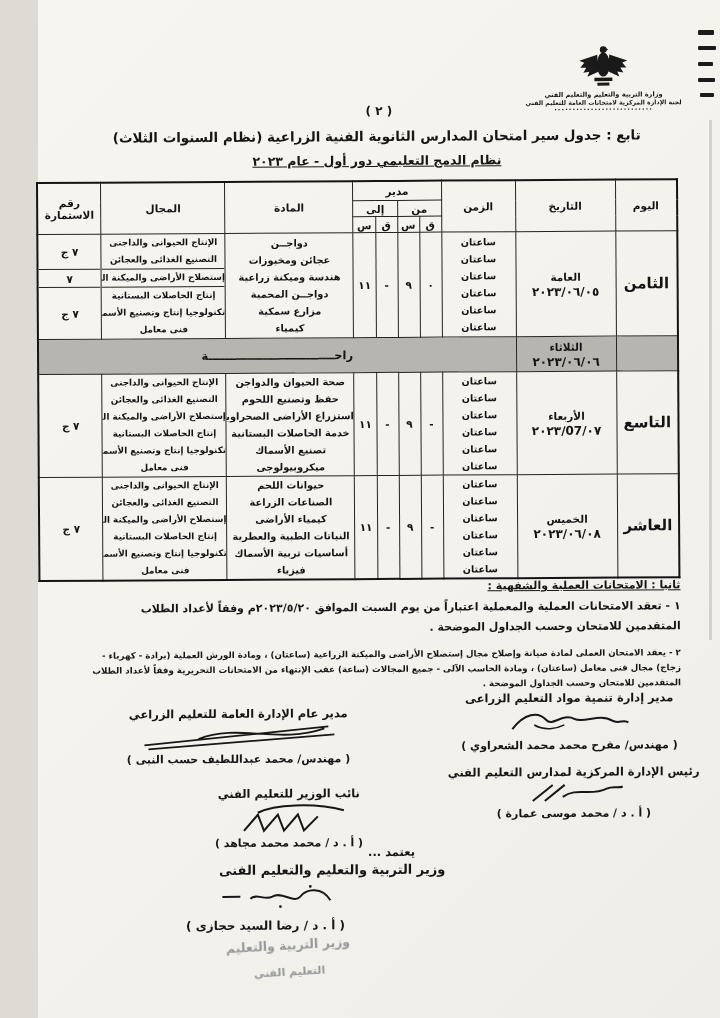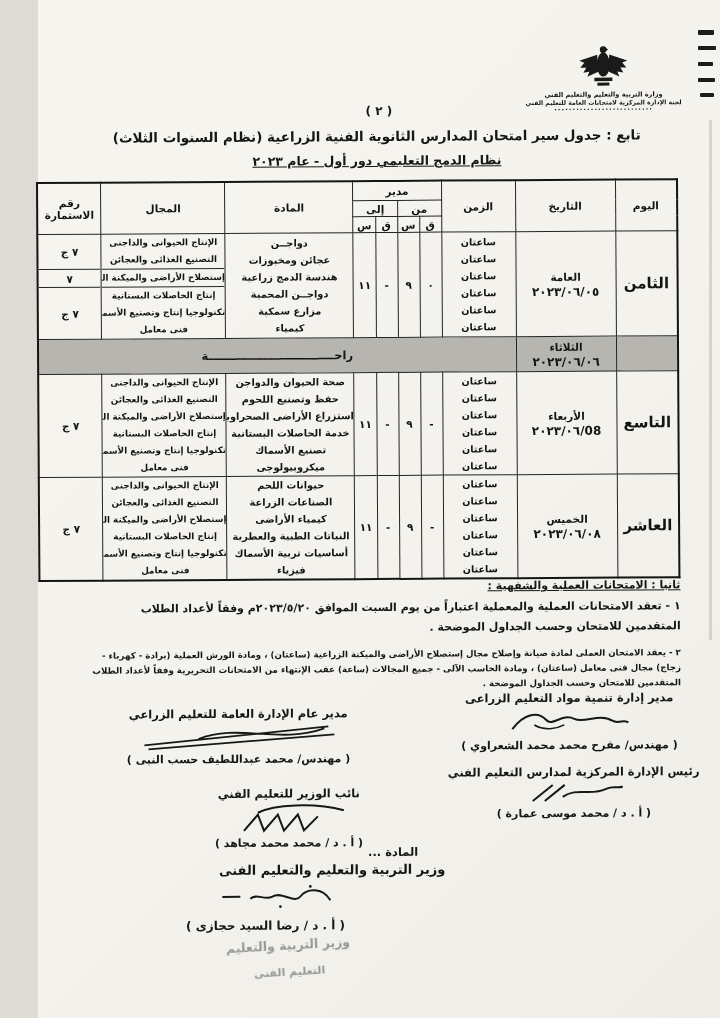--- a/index.html
+++ b/index.html
@@ -172,21 +172,21 @@
             <div class="ln">ساعتان</div>
             <div class="ln">ساعتان</div>
           </td>
           <td class="tv">٠</td>
           <td class="tv">٩</td>
           <td class="tv">-</td>
           <td class="tv">١١</td>
           <td class="subj">
             <div class="ln">دواجــن</div>
             <div class="ln">عجائن ومخبوزات</div>
-            <div class="ln">هندسة الدمج زراعية</div>
+            <div class="ln">هندسة وميكنة زراعية</div>
             <div class="ln">دواجــن المحمية</div>
             <div class="ln">مزارع سمكية</div>
             <div class="ln">كيمياء</div>
           </td>
           <td class="grp-td fld">
             <div class="grp g2">
               <div class="ln">الإنتاج الحيوانى والداجنى</div>
               <div class="ln">التصنيع الغذائى والعجائن</div>
             </div>
             <div class="grp g1">
@@ -211,21 +211,21 @@
             <div class="wd">الثلاثاء</div>
             <div class="dt">٢٠٢٣/٠٦/٠٦</div>
           </td>
           <td colspan="8" class="rest-label">راحــــــــــــــــــــــــــــــــة</td>
         </tr>
 
         <tr>
           <td class="day">التاسع</td>
           <td class="datec">
             <div class="wd">الأربعاء</div>
-            <div class="dt">٢٠٢٣/٠٦/08</div>
+            <div class="dt">٢٠٢٣/07/٠٧</div>
           </td>
           <td>
             <div class="ln">ساعتان</div>
             <div class="ln">ساعتان</div>
             <div class="ln">ساعتان</div>
             <div class="ln">ساعتان</div>
             <div class="ln">ساعتان</div>
             <div class="ln">ساعتان</div>
           </td>
           <td class="tv">-</td>
@@ -324,21 +324,21 @@
 
     <div class="sig sig-l2">
       <div class="t">نائب الوزير للتعليم الفني</div>
       <svg width="150" height="36" viewBox="0 0 150 36">
         <path d="M130 10 C100 2, 60 4, 44 12" fill="none" stroke="#171717" stroke-width="2"></path>
         <path d="M30 30 L44 14 L50 30 L64 14 L70 30 L84 14 L90 30 L104 16" fill="none" stroke="#171717" stroke-width="2"></path>
       </svg>
       <div class="n">( أ . د / محمد محمد مجاهد )</div>
     </div>
 
-    <div class="approve">المادة ...</div>
+    <div class="approve">يعتمد ...</div>
 
     <div class="minister-title">وزير التربية والتعليم والتعليم الفنى</div>
 
     <div class="minister-sig">
       <svg width="150" height="34" viewBox="0 0 150 34">
         <path d="M120 20 C112 6, 96 8, 90 16 C84 24, 72 10, 62 16 C54 20, 46 12, 40 18" fill="none" stroke="#171717" stroke-width="2"></path>
         <path d="M12 16 L30 16" fill="none" stroke="#171717" stroke-width="2"></path>
         <circle cx="100" cy="6" r="1.4" fill="#171717"></circle>
         <circle cx="70" cy="26" r="1.4" fill="#171717"></circle>
       </svg>

